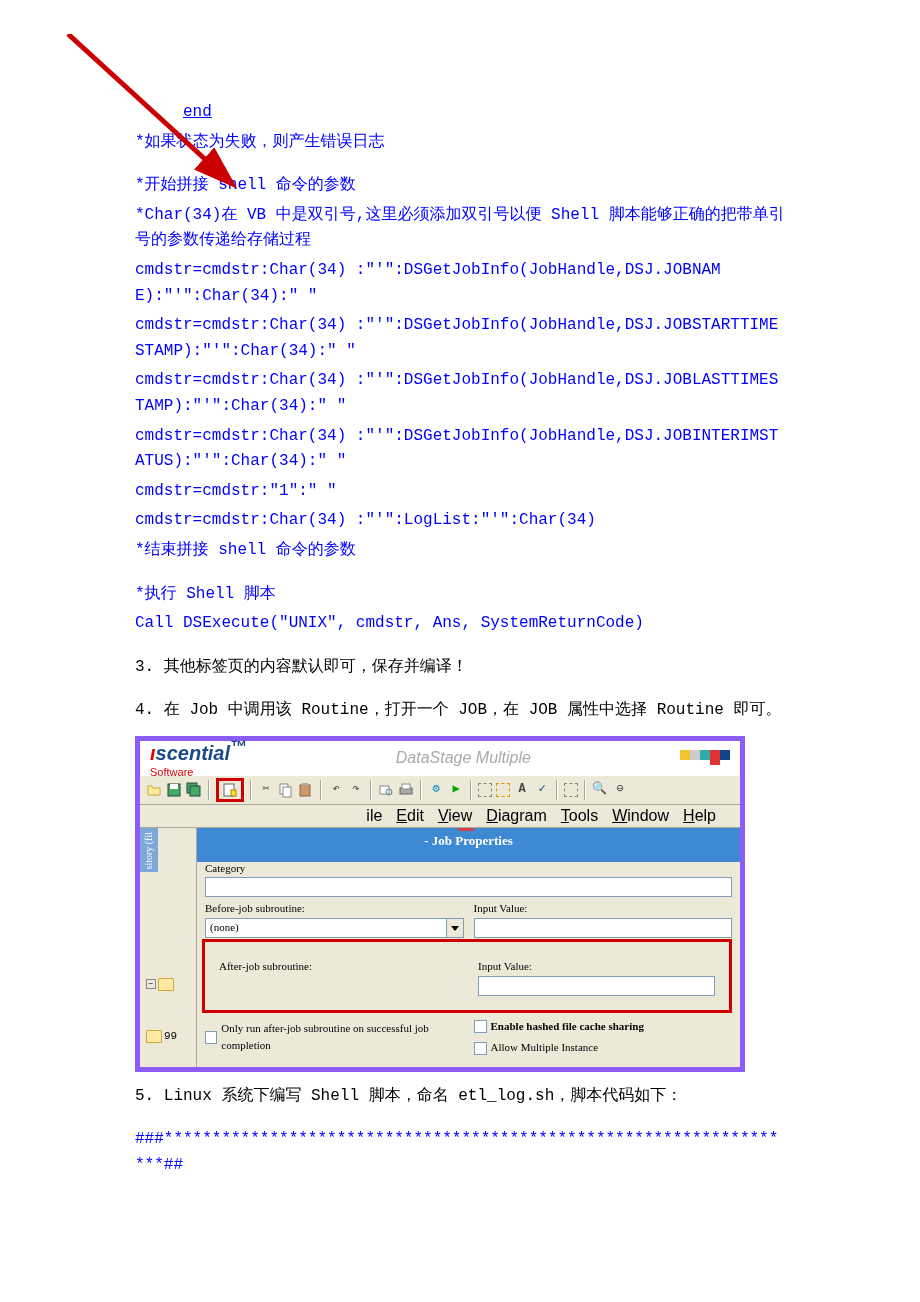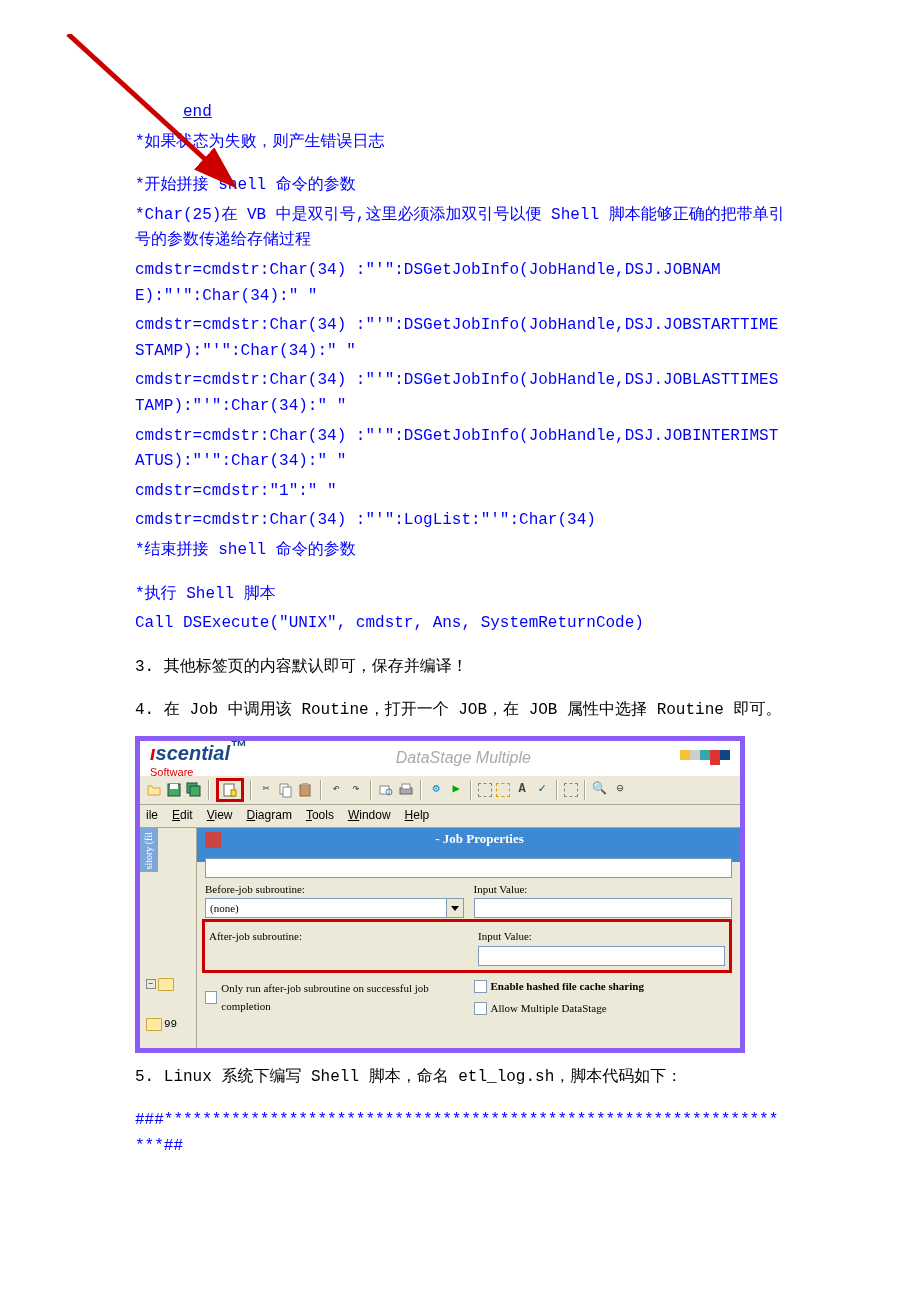--- a/index.html
+++ b/index.html
@@ -86,27 +86,28 @@
     border: 3px solid #c00;
     padding: 1px 3px;
     display: inline-flex;
     align-items: center;
   }
 
   .ds-menubar {
     display: flex;
     align-items: center;
     height: 22px;
-    padding: 0 6px;
+    padding: 0 24px;
     background: #ece9d8;
     border-bottom: 1px solid #aca899;
     gap: 14px;
     font-family: Tahoma, sans-serif;
-    font-size: 12px;
+    font-size: 16px;
     color: #000;
+    justify-content: flex-end;
   }
   .menu-item { position: relative; }
   .menu-item .ul { text-decoration: underline; }
 
   .ds-body { display: flex; background: #fff; min-height: 220px; }
   .ds-sidebar {
     width: 56px;
     background: #ece9d8;
     border-right: 1px solid #aca899;
     position: relative;
@@ -150,20 +151,21 @@
     height: 24px;
     display: flex;
     align-items: center;
     justify-content: center;
     color: #fff;
     font-family: Tahoma;
     font-size: 13px;
     font-weight: bold;
     margin: -6px -8px 6px -8px;
     padding: 0 8px;
+    flex-direction: column;
   }
   .pane-title-bar .win-title { flex: 1; text-align: center; }
   .pane-title-icon {
     width: 16px; height: 16px; background: #c44; margin-right: 6px;
   }
 
   .tabs-row {
     display: flex;
     gap: 4px;
     font-family: Tahoma;
@@ -214,21 +216,21 @@
   }
   .triangle-down {
     width: 0; height: 0;
     border-left: 4px solid transparent;
     border-right: 4px solid transparent;
     border-top: 5px solid #000;
   }
   .full-span { grid-column: 1 / span 2; }
   .after-row {
     border: 3px solid #c00;
-    padding: 4px;
+    padding: 14px;
     display: grid;
     grid-template-columns: 1fr 1fr;
     column-gap: 22px;
     margin-left: -3px;
   }
   .checkbox-row { display: flex; align-items: center; gap: 4px; }
   .chk { width: 11px; height: 11px; border: 1px solid #7f9db9; background: #fff; }
 
   .arrow-overlay {
     position: absolute;
@@ -239,21 +241,21 @@
 </style>
 </head>
 <body>
 
 <p class="blue mono code-line indent">end</p>
 <p class="blue mono code-line">*如果状态为失败，则产生错误日志</p>
 
 <div class="section-gap"></div>
 
 <p class="blue mono code-line">*开始拼接 shell 命令的参数</p>
-<p class="blue mono code-line">*Char(25)在 VB 中是双引号,这里必须添加双引号以便 Shell 脚本能够正确的把带单引号的参数传递给存储过程</p>
+<p class="blue mono code-line">*Char(34)在 VB 中是双引号,这里必须添加双引号以便 Shell 脚本能够正确的把带单引号的参数传递给存储过程</p>
 <p class="blue mono code-line">cmdstr=cmdstr:Char(34) :"'":DSGetJobInfo(JobHandle,DSJ.JOBNAME):"'":Char(34):" "</p>
 <p class="blue mono code-line">cmdstr=cmdstr:Char(34) :"'":DSGetJobInfo(JobHandle,DSJ.JOBSTARTTIMESTAMP):"'":Char(34):" "</p>
 <p class="blue mono code-line">cmdstr=cmdstr:Char(34) :"'":DSGetJobInfo(JobHandle,DSJ.JOBLASTTIMESTAMP):"'":Char(34):" "</p>
 <p class="blue mono code-line">cmdstr=cmdstr:Char(34) :"'":DSGetJobInfo(JobHandle,DSJ.JOBINTERIMSTATUS):"'":Char(34):" "</p>
 <p class="blue mono code-line">cmdstr=cmdstr:"1":" "</p>
 <p class="blue mono code-line">cmdstr=cmdstr:Char(34) :"'":LogList:"'":Char(34)</p>
 <p class="blue mono code-line">*结束拼接 shell 命令的参数</p>
 
 <div class="section-gap"></div>
 
@@ -365,21 +367,21 @@
     <span class="menu-item"><span class="ul">H</span>elp</span>
   </div>
 
   <div class="ds-body">
     <div class="ds-sidebar">
       <div class="ds-sidebar-tab">sitory (fil</div>
       <div class="folder-row" style="top:150px;">
         <div class="tree-box">−</div>
         <div class="folder-icon"></div>
       </div>
-      <div class="folder-row" style="top:188px;">
+      <div class="folder-row" style="top:200px;">
         <div class="folder-icon"></div>
         <span>99</span>
       </div>
     </div>
 
     <svg class="arrow-overlay" width="220" height="170">
       <defs>
         <marker id="ah" markerWidth="10" markerHeight="10" refX="7" refY="3" orient="auto">
           <path d="M0,0 L0,6 L9,3 z" fill="#c00"></path>
         </marker>
@@ -390,20 +392,21 @@
     <div class="ds-pane">
       <div class="pane-title-bar">
         <div class="pane-title-icon"></div>
         <div class="win-title">- Job Properties</div>
       </div>
 
 
       <div class="form-area">
 
         <div class="full-span">
+          <div class="form-label">Category</div>
           <div class="form-field"></div>
         </div>
 
         <div>
           <div class="form-label">Before-job subroutine:</div>
           <div class="combo">
             <div class="form-field">(none)</div>
             <div class="dd-btn">
                 <div class="triangle-down"></div>
               </div>
@@ -428,21 +431,21 @@
           <div class="chk"></div>
           <span>Only run after-job subroutine on successful job completion</span>
         </div>
         <div>
           <div class="checkbox-row" style="margin-top:4px;font-weight:bold;">
             <div class="chk"></div>
             <span>Ena<span class="ul">b</span>le hashed file cache sharing</span>
           </div>
           <div class="checkbox-row" style="margin-top:4px;">
             <div class="chk"></div>
-            <span>Allow Multiple DataStage</span>
+            <span>Allow Multiple Instance</span>
           </div>
         </div>
 
       </div>
 
     </div>
   </div>
 </div>
 
 <p class="black mono code-line">5. Linux 系统下编写 Shell 脚本，命名 etl_log.sh，脚本代码如下：</p>

